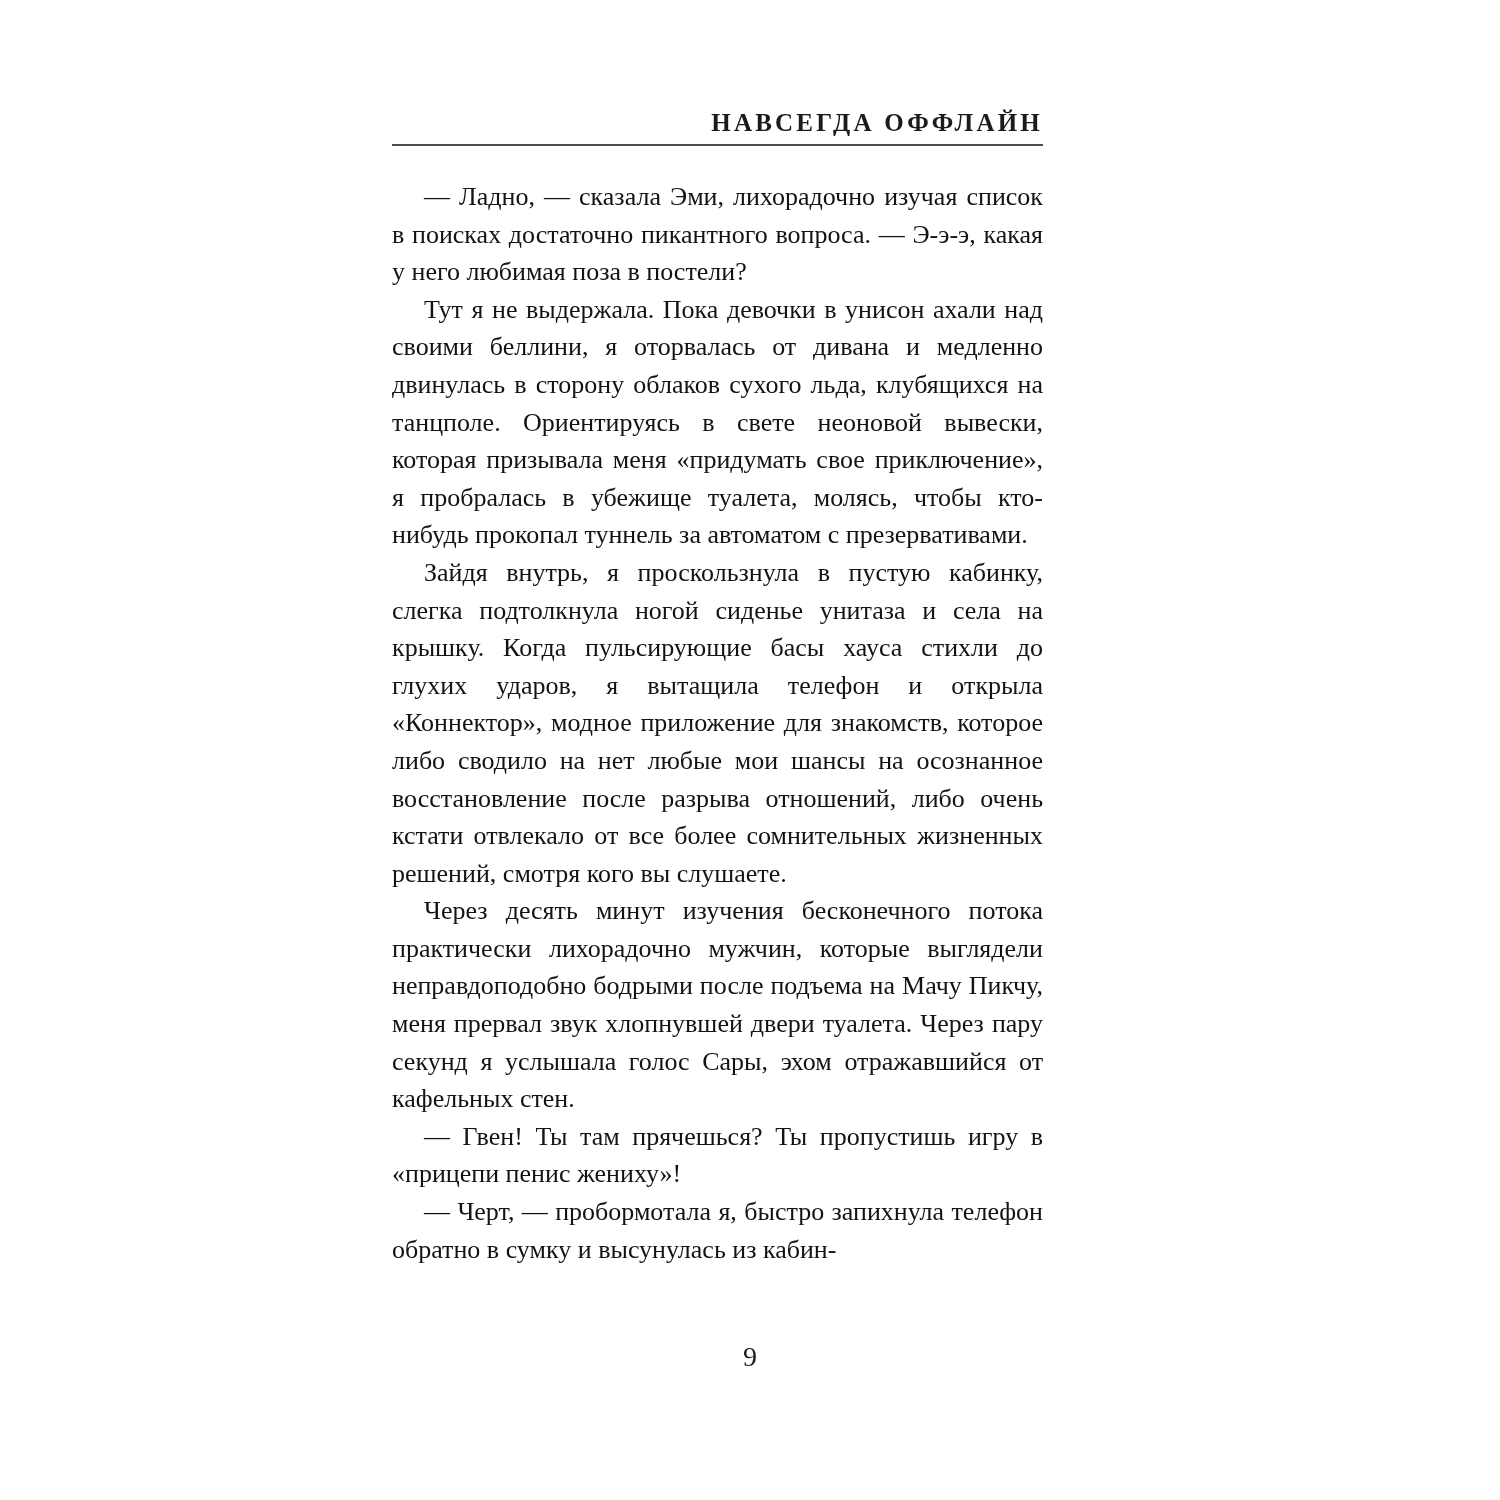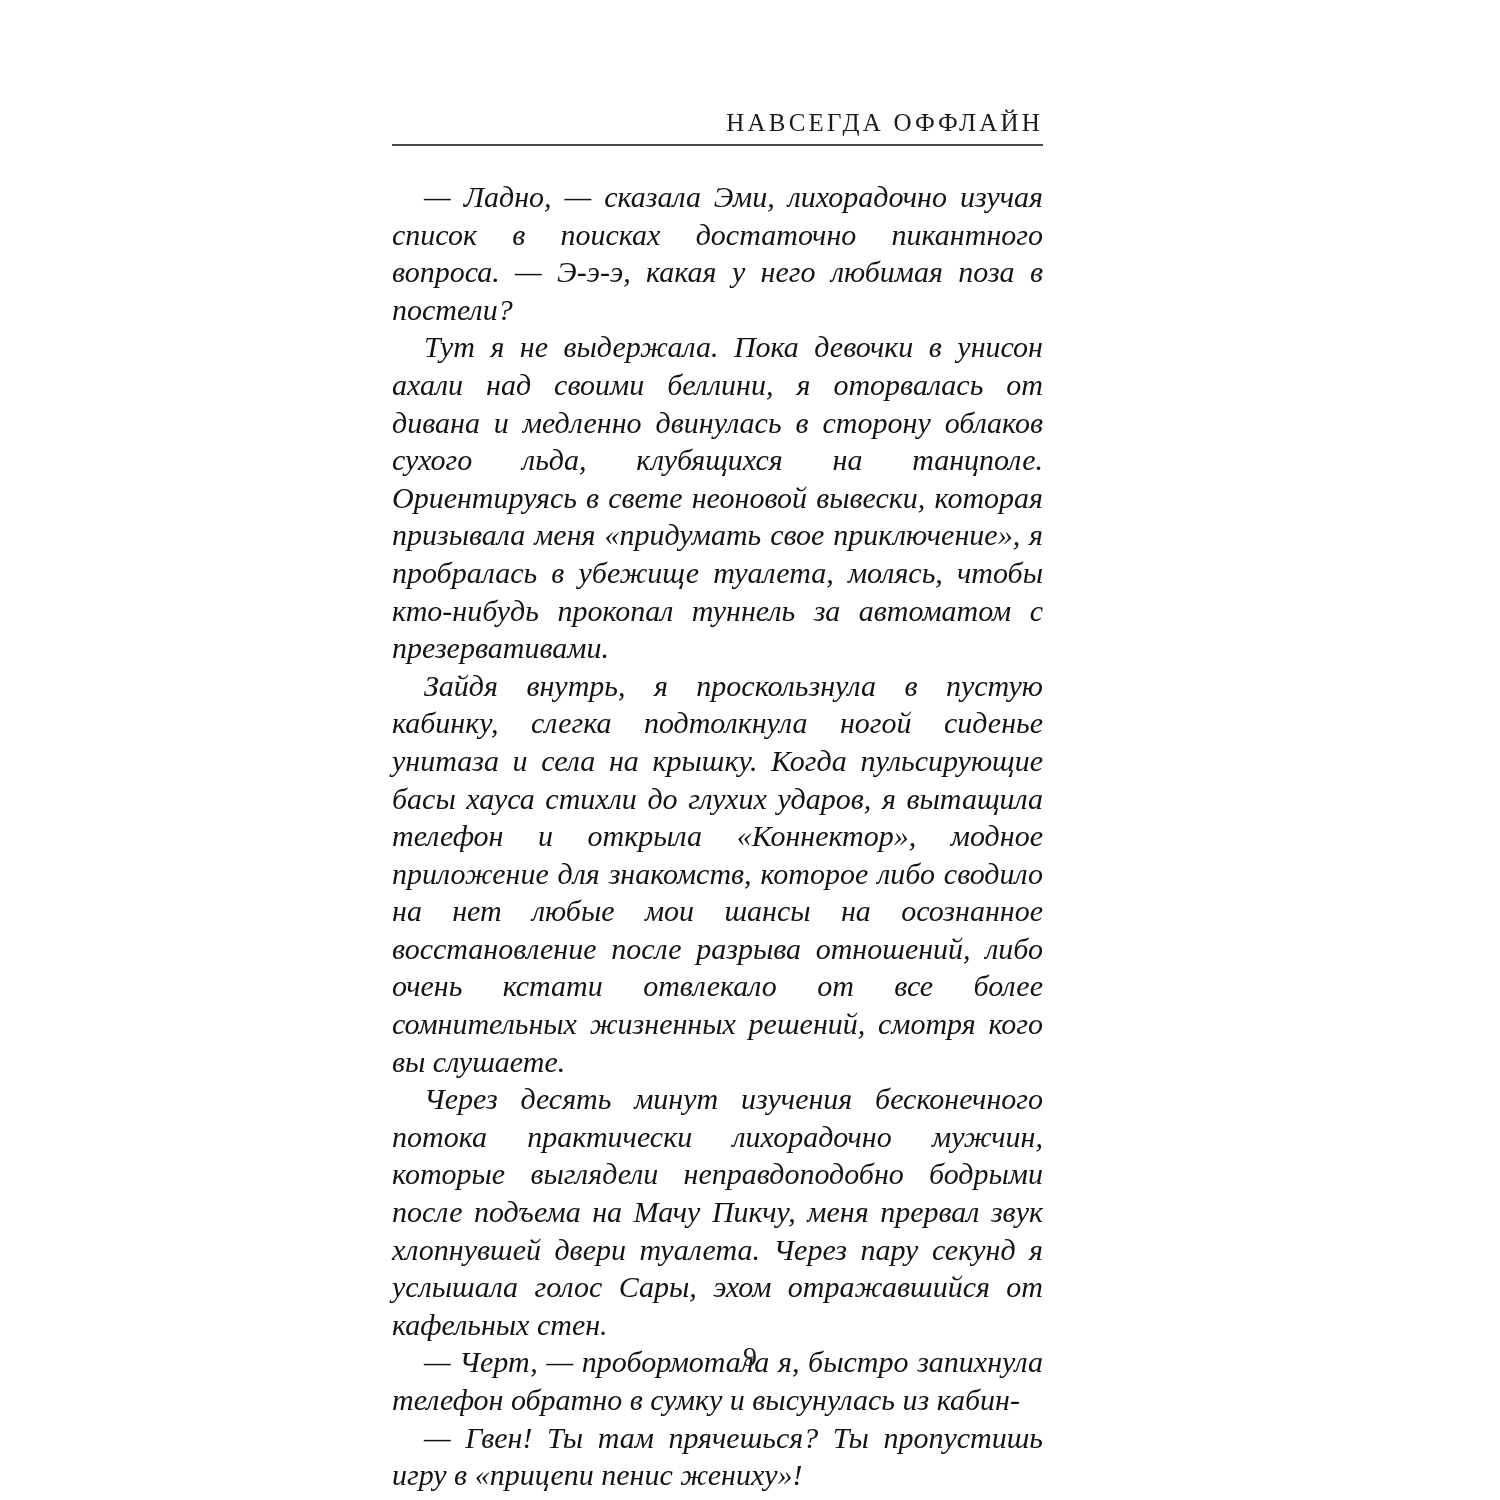--- a/index.html
+++ b/index.html
@@ -26,21 +26,21 @@
     top: 108px;
     width: 651px;
     height: 40px;
   }
 
   .running-head-title {
     display: block;
     text-align: right;
     font-family: "Liberation Serif", "DejaVu Serif", serif;
     font-size: 25px;
-    font-weight: 400;
+    font-weight: 700;
     letter-spacing: 3.2px;
     line-height: 30px;
     color: #1b1b1b;
     white-space: nowrap;
   }
 
   .running-head-rule {
     position: absolute;
     left: 0;
     top: 36px;
@@ -55,26 +55,25 @@
     left: 392px;
     top: 178px;
     width: 651px;
   }
 
   .para {
     margin: 0;
     text-align: justify;
     text-justify: inter-word;
     text-indent: 32px;
-    font-size: 30px;
+    font-size: 26px;
     line-height: 37.6px;
     color: #131313;
     hyphens: manual;
     word-spacing: 0px;
-    font-style: italic;
   }
 
   
   .folio {
     position: absolute;
     left: 0;
     top: 1340px;
     width: 1500px;
     text-align: center;
   }
@@ -98,23 +97,23 @@
   <main class="text-column">
 
     <p class="para">— Ладно, — сказала Эми, лихорадочно изучая список в поисках достаточно пикантного вопроса. — Э-э-э, какая у него любимая поза в постели?</p>
 
     <p class="para">Тут я не выдержала. Пока девочки в унисон ахали над своими беллини, я оторвалась от дивана и медленно двинулась в сторону облаков сухого льда, клубящихся на танцполе. Ориентируясь в свете неоновой вывески, которая призывала меня «придумать свое приключение», я пробралась в убежище туалета, молясь, чтобы кто-нибудь прокопал туннель за автоматом с презервативами.</p>
 
     <p class="para">Зайдя внутрь, я проскользнула в пустую кабинку, слегка подтолкнула ногой сиденье унитаза и села на крышку. Когда пульсирующие басы хауса стихли до глухих ударов, я вытащила телефон и открыла «Коннектор», модное приложение для знакомств, которое либо сводило на нет любые мои шансы на осознанное восстановление после разрыва отношений, либо очень кстати отвлекало от все более сомнительных жизненных решений, смотря кого вы слушаете.</p>
 
     <p class="para">Через десять минут изучения бесконечного потока практически лихорадочно мужчин, которые выглядели неправдоподобно бодрыми после подъема на Мачу Пикчу, меня прервал звук хлопнувшей двери туалета. Через пару секунд я услышала голос Сары, эхом отражавшийся от кафельных стен.</p>
 
+    <p class="para">— Гвен! Ты там прячешься? Ты пропустишь игру в «прицепи пенис жениху»!</p>
+
     <p class="para">— Черт, — пробормотала я, быстро запихнула телефон обратно в сумку и высунулась из кабин-</p>
-
-    <p class="para">— Гвен! Ты там прячешься? Ты пропустишь игру в «прицепи пенис жениху»!</p>
 
   </main>
 
   <footer class="folio">
     <span class="folio-number">9</span>
   </footer>
 
 </div>
 
 </body></html>

